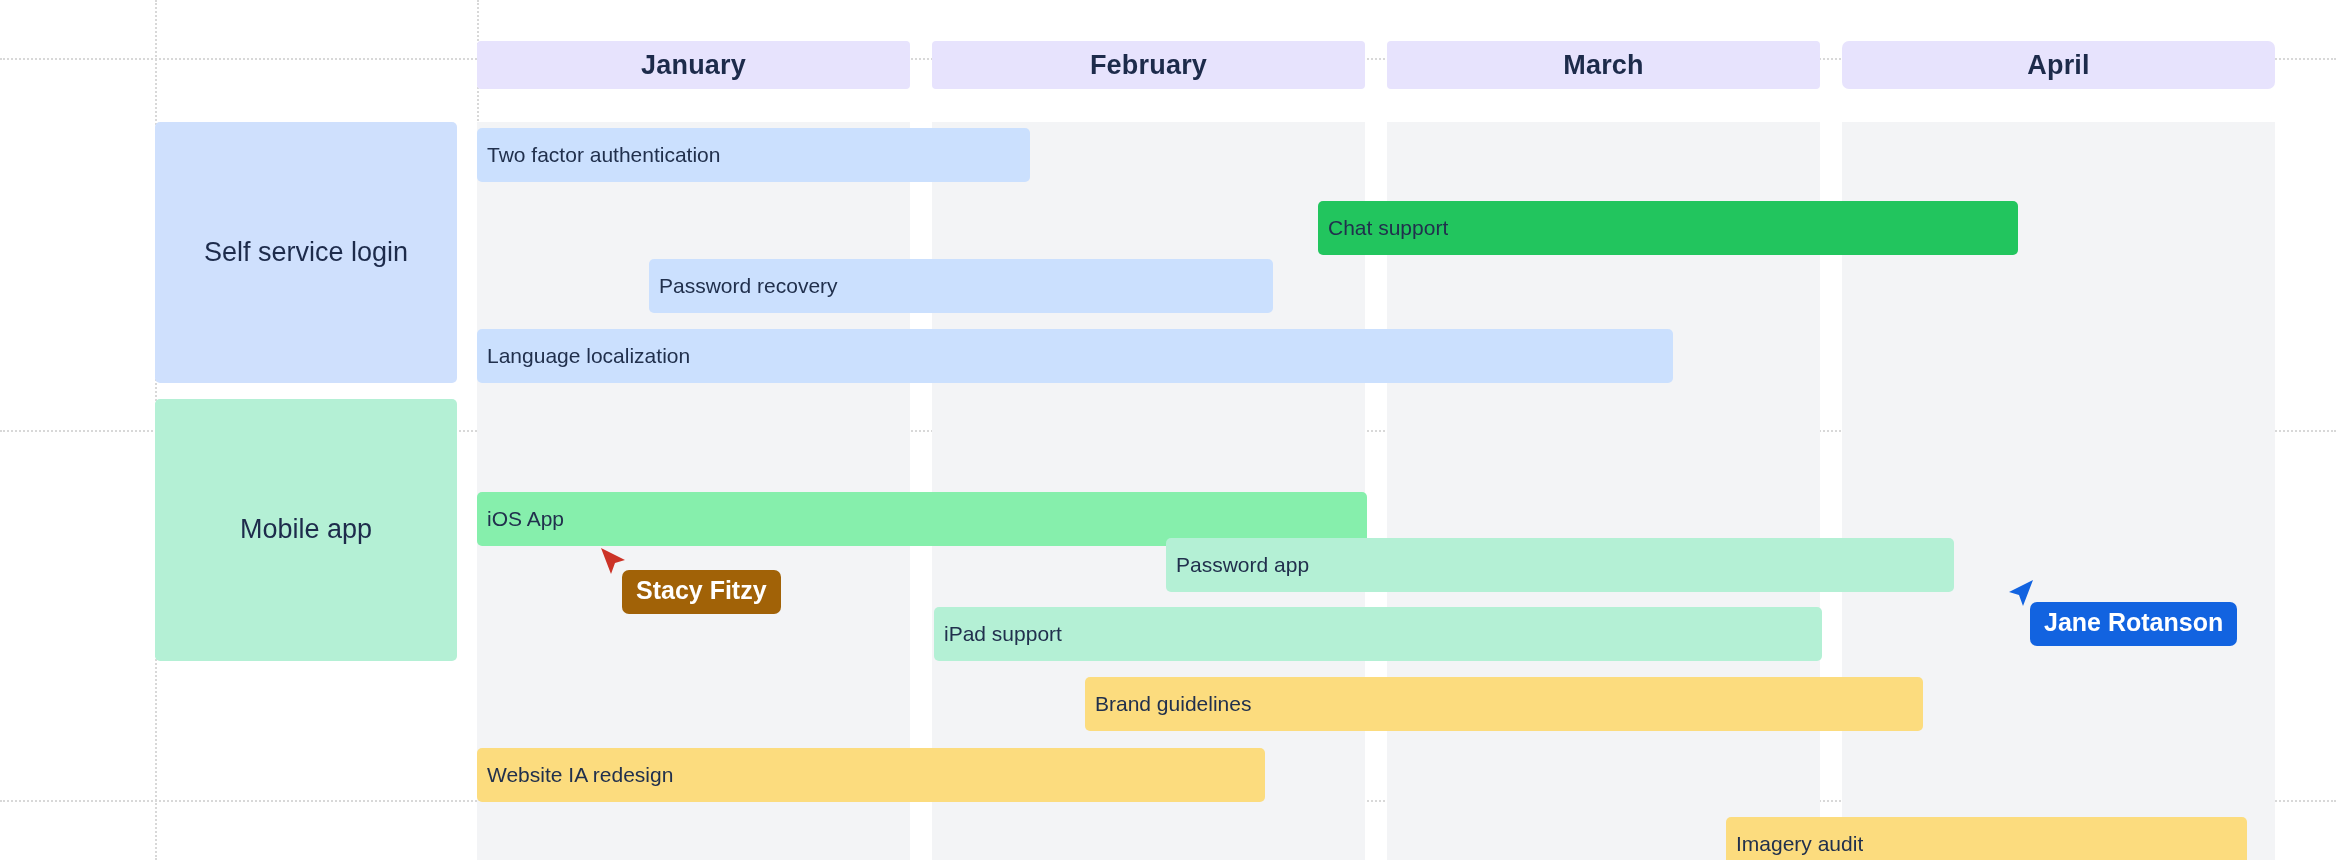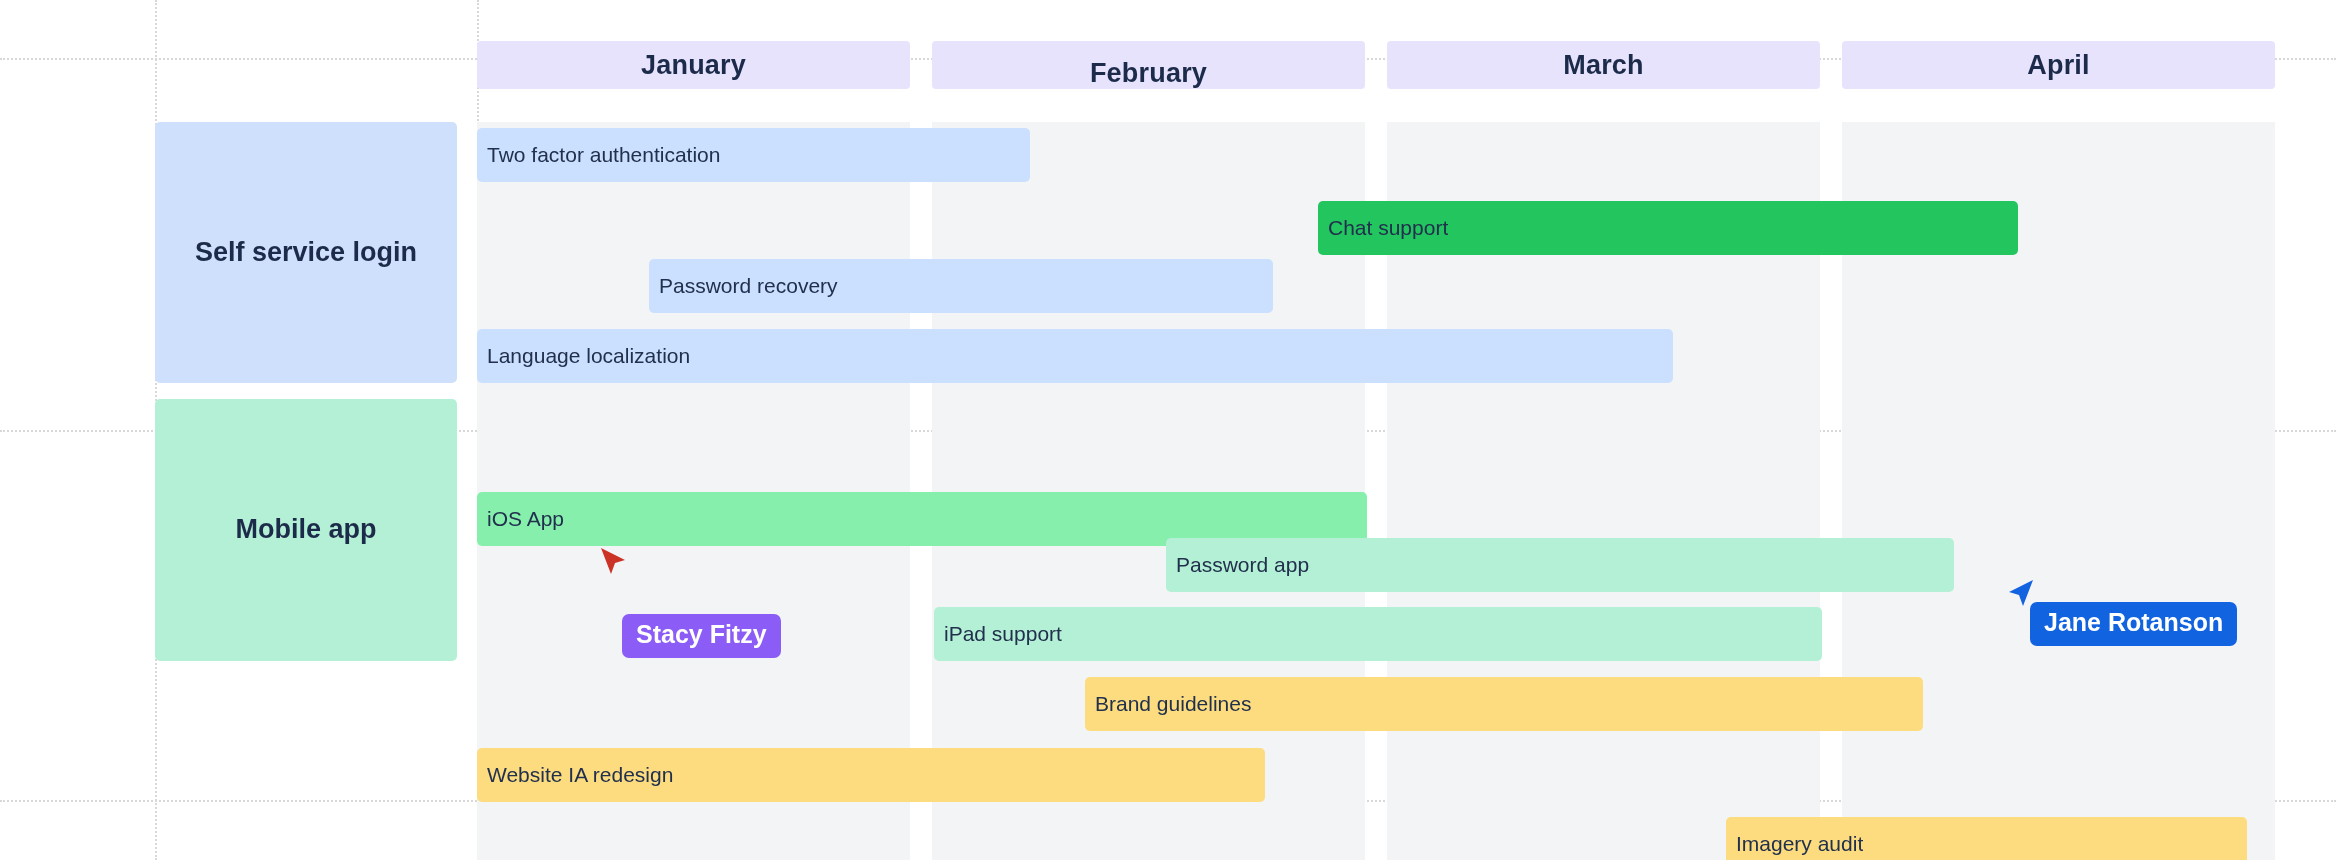--- a/index.html
+++ b/index.html
@@ -70,21 +70,21 @@
     border-radius: 5px;
     display: flex;
     align-items: center;
     justify-content: center;
     text-align: center;
     z-index: 5;
     padding: 0 14px;
   }
   .lane-label span {
     font-size: 27px;
-    font-weight: 700;
+    font-weight: 400;
     color: #1d2b4b;
     line-height: 1.16;
   }
 
   
   .task-bar {
     position: absolute;
     height: 54px;
     border-radius: 5px;
     display: flex;
@@ -138,27 +138,27 @@
     <div class="guide-h" style="top: 58px;"></div>
     <div class="guide-h" style="top: 430px;"></div>
     <div class="guide-h" style="top: 800px;"></div>
     <div class="month-strip" style="left: 477px; width: 433px; top: 122px; height: 738px; background: rgb(243, 244, 246);"></div>
     <div class="month-strip" style="left: 932px; width: 433px; top: 122px; height: 738px; background: rgb(243, 244, 246);"></div>
     <div class="month-strip" style="left: 1387px; width: 433px; top: 122px; height: 738px; background: rgb(243, 244, 246);"></div>
     <div class="month-strip" style="left: 1842px; width: 433px; top: 122px; height: 738px; background: rgb(243, 244, 246);"></div>
     <div class="month-header" style="left: 477px; width: 433px; top: 41px; height: 48px; background: rgb(231, 227, 253);">
       <span>January</span>
     </div>
-    <div class="month-header" style="left: 932px; width: 433px; top: 41px; height: 48px; background: rgb(231, 227, 253); align-items: flex-end;">
+    <div class="month-header" style="left: 932px; width: 433px; top: 41px; height: 48px; background: rgb(231, 227, 253);">
       <span>February</span>
     </div>
     <div class="month-header" style="left: 1387px; width: 433px; top: 41px; height: 48px; background: rgb(231, 227, 253);">
       <span>March</span>
     </div>
-    <div class="month-header" style="left: 1842px; width: 433px; top: 41px; height: 48px; background: rgb(231, 227, 253);">
+    <div class="month-header" style="left: 1842px; width: 433px; top: 41px; height: 48px; background: rgb(231, 227, 253); border-radius: 7px;">
       <span>April</span>
     </div>
     <div class="lane-label" style="top: 122px; height: 261px; background: rgb(207, 224, 253);">
       <span>Self service login</span>
     </div>
     <div class="lane-label" style="top: 399px; height: 262px; background: rgb(180, 240, 213);">
       <span>Mobile app</span>
     </div>
     <div class="task-bar" style="left: 477px; width: 553px; top: 128px; background: rgb(203, 224, 254);">
       <span>Two factor authentication</span>
@@ -187,21 +187,21 @@
     <div class="task-bar" style="left: 477px; width: 788px; top: 748px; background: rgb(252, 220, 126);">
       <span>Website IA redesign</span>
     </div>
     <div class="task-bar" style="left: 1726px; width: 521px; top: 817px; background: rgb(252, 220, 126);">
       <span>Imagery audit</span>
     </div>
     <div class="cursor" style="left: 600px; top: 546px;">
       <svg class="arrow" viewBox="0 0 26 30">
         <path d="M1 2 L25 14 L15 17 L11 28 Z" fill="#cc3327"></path>
       </svg>
-      <div class="name-tag" style="background: #8b5cf6; margin-top: 44px;">Stacy Fitzy</div>
+      <div class="name-tag" style="background: #a16207;">Stacy Fitzy</div>
     </div>
     <div class="cursor" style="left: 2008px; top: 578px;">
       <svg class="arrow" viewBox="0 0 26 30">
         <path d="M25 2 L1 14 L11 17 L15 28 Z" fill="#1263e0"></path>
       </svg>
       <div class="name-tag" style="background: rgb(18, 99, 224);">Jane Rotanson</div>
     </div>
   </div>
 
 </body></html>

